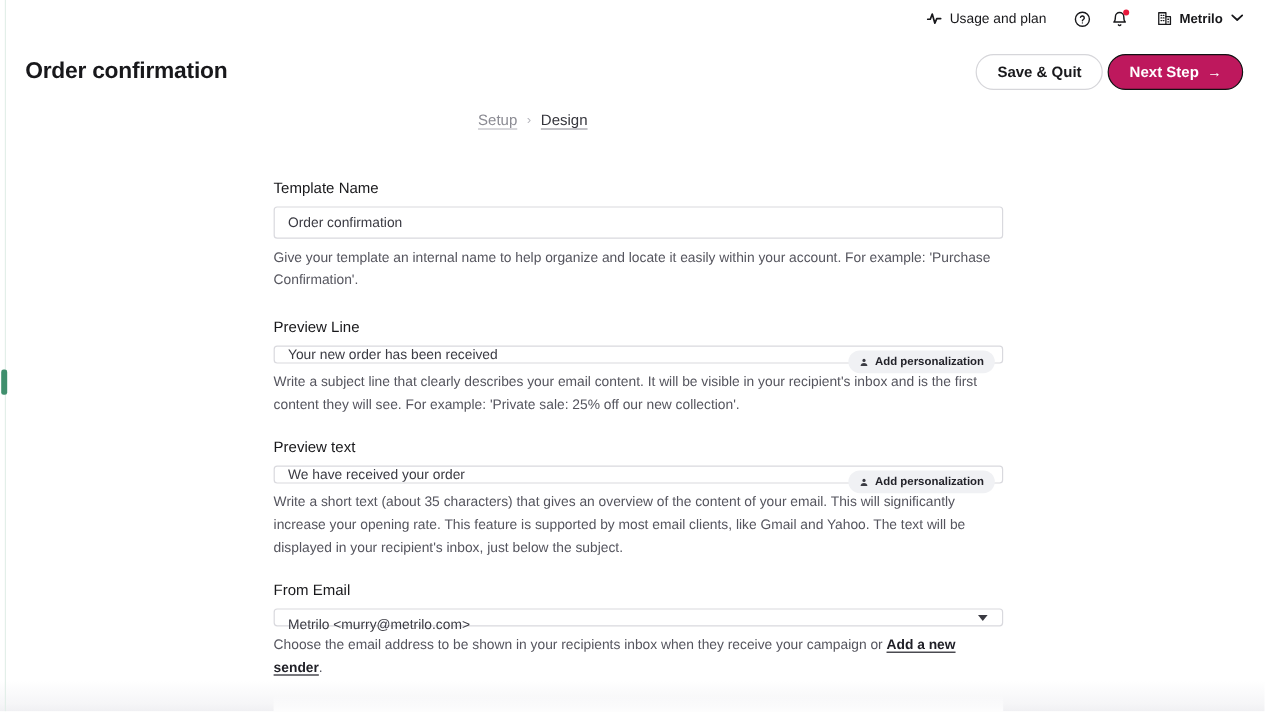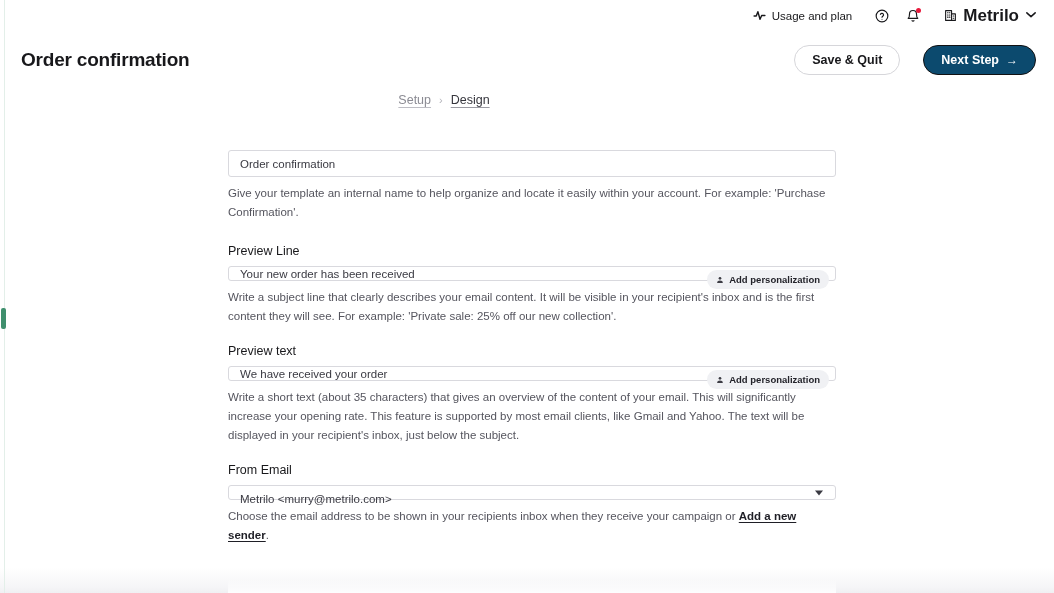--- a/index.html
+++ b/index.html
@@ -72,21 +72,21 @@
     position: absolute;
     top: 3px; right: 3px;
     width: 5px; height: 5px;
     border-radius: 50%;
     background: #e8193c;
   }
   .account-menu {
     display: flex;
     align-items: center;
     gap: 6px;
-    font-size: 17px;
+    font-size: 11px;
     font-weight: bold;
     color: #18181b;
     cursor: pointer;
   }
   .caret {
     display: inline-block;
     font-size: 9px;
     color: #18181b;
     line-height: 1;
     margin-left: 1px;
@@ -104,21 +104,21 @@
   }
   .page-title {
     font-size: 19px;
     font-weight: bold;
     color: #18181b;
     letter-spacing: -0.2px;
   }
   .header-actions {
     display: flex;
     align-items: flex-end;
-    gap: 23px;
+    gap: 4px;
   }
   .btn {
     font-family: "Liberation Sans", sans-serif;
     font-size: 12.5px;
     font-weight: bold;
     border-radius: 999px;
     cursor: pointer;
     display: inline-flex;
     align-items: center;
     justify-content: center;
@@ -128,21 +128,21 @@
   .btn-outline {
     height: 30px;
     padding: 0 17px;
     background: #ffffff;
     color: #18181b;
     border: 1px solid #d6d6da;
   }
   .btn-dark {
     height: 30px;
     padding: 4px 17px;
-    background: #0c4a6e;
+    background: #be185d;
     color: #ffffff;
     border: 1px solid #111113;
   }
   .arrow-glyph {
     font-size: 12px;
     line-height: 1;
     position: relative;
     top: 0px;
   }
 
@@ -332,20 +332,21 @@
 
   <div class="steps">
     <span class="step step-inactive">Setup</span>
     <span class="step-sep">›</span>
     <span class="step step-active">Design</span>
   </div>
 
   <div class="form">
 
     <div class="field">
+      <label class="field-label">Template Name</label>
       <div class="input-wrap">
         <input class="input-text" type="text" value="Order confirmation" style="">
       </div>
       <div class="helper">Give your template an internal name to help organize and locate it easily within your account. For example: 'Purchase Confirmation'.</div>
     </div>
 
     <div class="spacer-22"></div>
 
     <div class="field">
       <label class="field-label">Preview Line</label>

